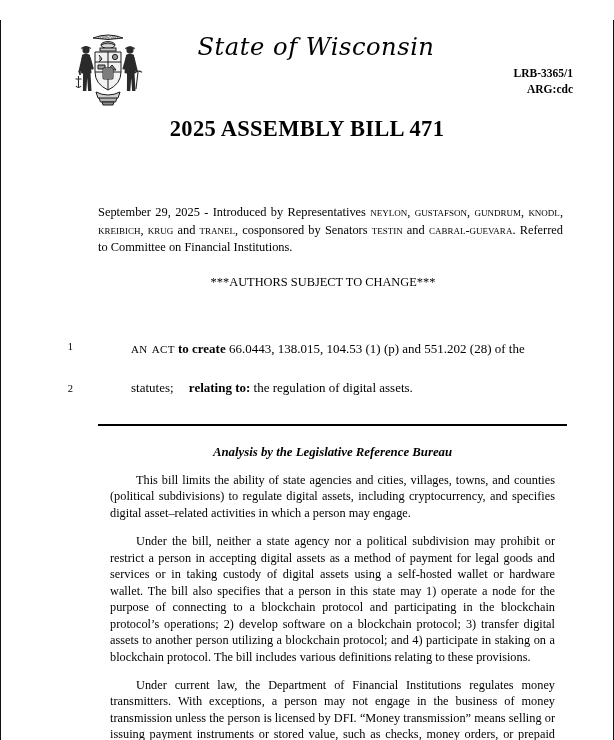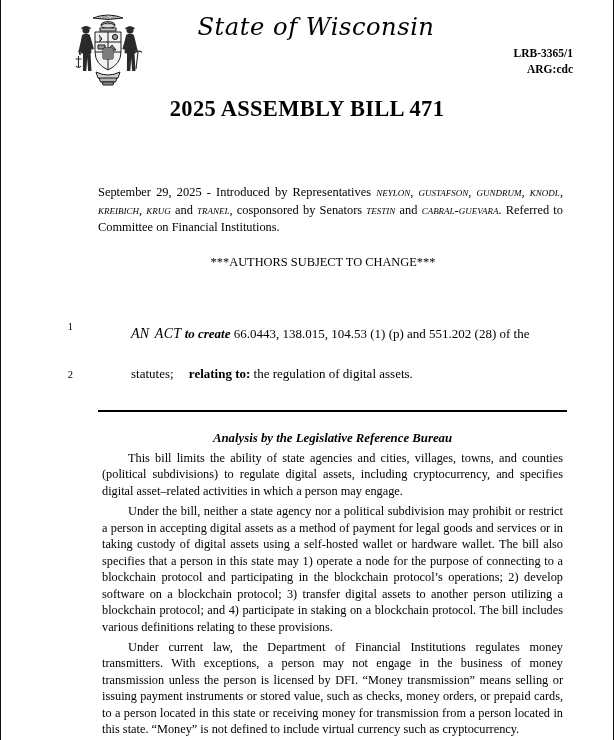--- a/index.html
+++ b/index.html
@@ -22,20 +22,21 @@
     box-sizing: border-box;
     border-left: 1px solid #111;
     border-right: 1px solid #111;
     background: #fff;
   }
 
   
   .masthead {
     position: relative;
     height: 96px;
+    margin-top: 20px;
   }
 
   .seal {
     position: absolute;
     left: 68px;
     top: 8px;
     width: 78px;
     height: 80px;
   }
   .seal svg { display: block; }
@@ -85,21 +86,20 @@
   .intro {
     margin: 62px 50px 0 97px;
     font-size: 12.4px;
     line-height: 1.42;
     text-align: justify;
     text-indent: 0;
   }
   .sc {
     font-variant: small-caps;
     text-transform: lowercase;
-    font-style: italic;
   }
 
   .authors-note {
     margin-top: 18px;
     text-align: center;
     font-size: 12.4px;
     padding-left: 32px;
   }
 
   
@@ -117,26 +117,25 @@
   .act-line + .act-line { margin-top: 18px; }
   .lineno {
     position: absolute;
     left: 58px;
     top: 3px;
     width: 14px;
     text-align: right;
     font-size: 10.5px;
   }
   .act-lead {
-    font-size: 20px;
+    font-size: 16px;
     letter-spacing: 0.3px;
   }
   .act-lead .sc { font-variant: small-caps; }
   .act-italic {
-    font-style: italic;
     font-weight: bold;
   }
   .relating {
     font-weight: bold;
     margin-left: 12px;
   }
 
   
   .rule {
     margin: 24px 46px 0 97px;
@@ -149,21 +148,21 @@
   }
   .analysis-head {
     text-align: center;
     font-size: 12.8px;
     font-weight: bold;
     font-style: italic;
     margin-bottom: 1px;
     margin-top: 19px;
   }
   .analysis p {
-    margin: 4px;
+    margin: 12px;
     font-size: 12.3px;
     line-height: 1.34;
     text-align: justify;
     text-indent: 26px;
     hyphens: none;
   }
 </style>
 </head>
 <body>
 

